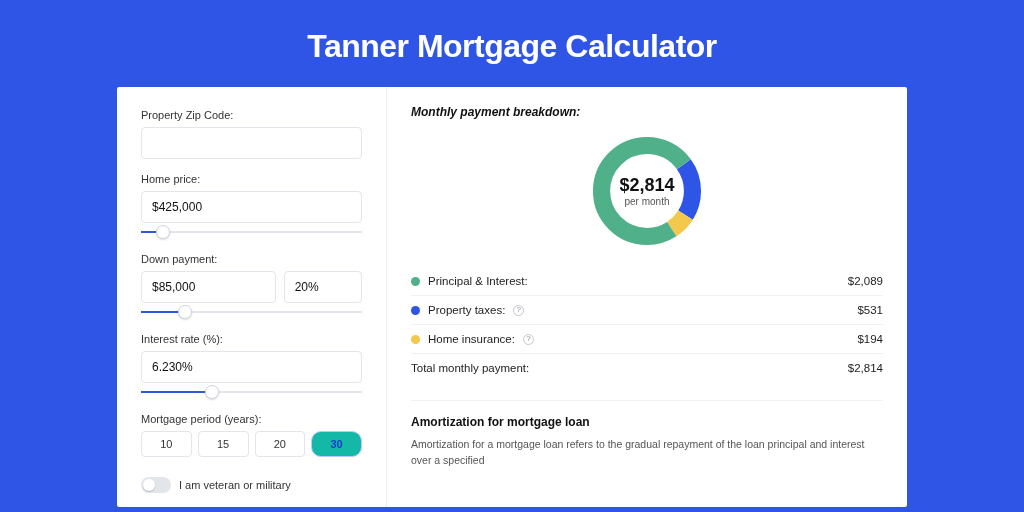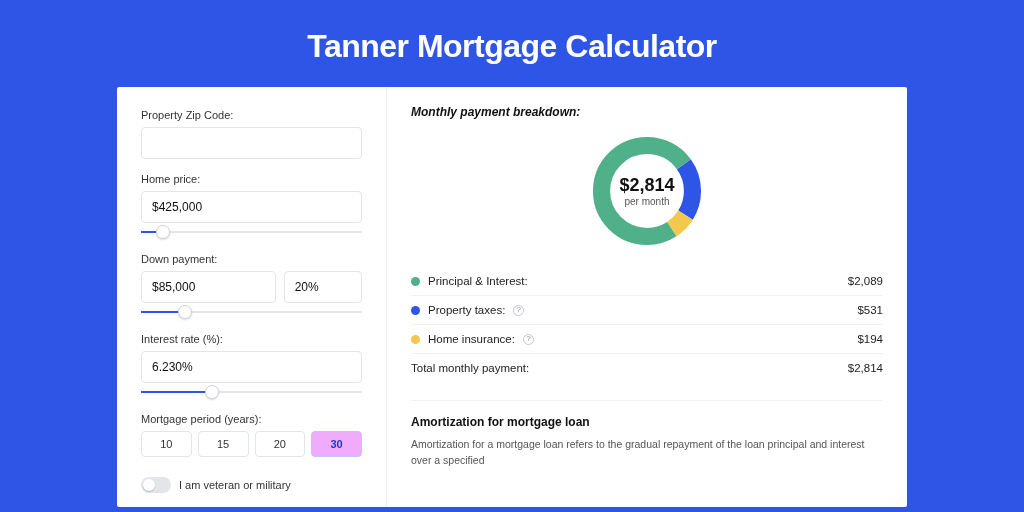--- a/index.html
+++ b/index.html
@@ -14,21 +14,21 @@
   .input { width: 100%; height: 32px; border: 1px solid #e2e5ea; border-radius: 4px; padding: 1px 10px; font-size: 12px; color: #111; background: #fff; }
   .row { display: flex; gap: 8px; }
   .row .input:first-child { flex: 2; }
   .row .input:last-child { flex: 1; }
   .slider-wrap { position: relative; height: 14px; margin-top: 2px; }
   .track { position: absolute; top: 6px; left: 0; right: 0; height: 2px; background: #e2e5ea; }
   .track-fill { position: absolute; top: 6px; left: 0; height: 2px; background: #2f55e6; }
   .thumb { position: absolute; top: 0; width: 14px; height: 14px; background: #fff; border: 1px solid #d0d4dc; border-radius: 50%; box-shadow: 0 1px 2px rgba(0,0,0,.15); transform: translateX(-50%); }
   .periods { display: flex; gap: 6px; }
   .period-btn { flex: 1; height: 26px; border: 1px solid #e2e5ea; border-radius: 4px; background: #fff; font-size: 11px; color: #333; display: flex; align-items: center; justify-content: center; cursor: pointer; }
-  .period-btn.active { background: #f0abfc; border-color: #b7c9ff; color: #1a3cc9; font-weight: 600; }
+  .period-btn.active { background: #14b8a6; border-color: #b7c9ff; color: #1a3cc9; font-weight: 600; border-radius: 10px; }
   .toggle-row { display: flex; align-items: center; gap: 8px; margin-top: 20px; }
   .toggle { width: 30px; height: 16px; border-radius: 10px; background: #e2e5ea; position: relative; cursor: pointer; }
   .toggle-knob { position: absolute; left: 2px; top: 2px; width: 12px; height: 12px; background: #fff; border-radius: 50%; box-shadow: 0 1px 1px rgba(0,0,0,.2); }
   .toggle-label { font-size: 11px; color: #333; }
   .breakdown-title { font-size: 12px; font-weight: 700; color: #111; margin-bottom: 12px; font-style: italic; }
   .chart-wrap { display: flex; justify-content: center; margin: 6px 0 16px; }
   .donut { position: relative; width: 120px; height: 120px; }
   .donut svg { width: 120px; height: 120px; transform: rotate(-90deg); }
   .donut-center { position: absolute; inset: 0; display: flex; flex-direction: column; justify-content: center; align-items: center; }
   .donut-val { font-size: 18px; font-weight: 700; color: #111; }

